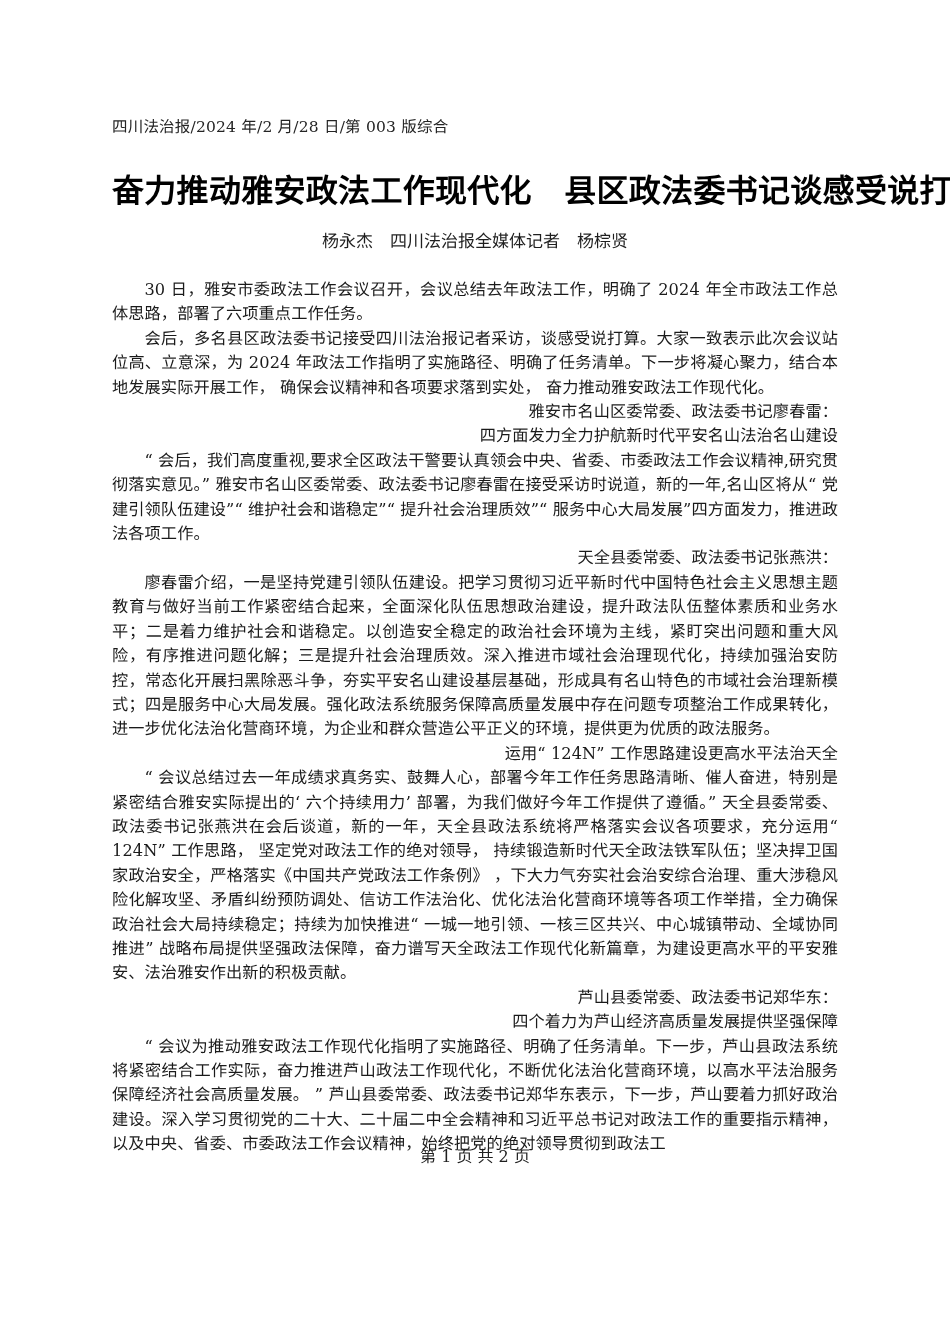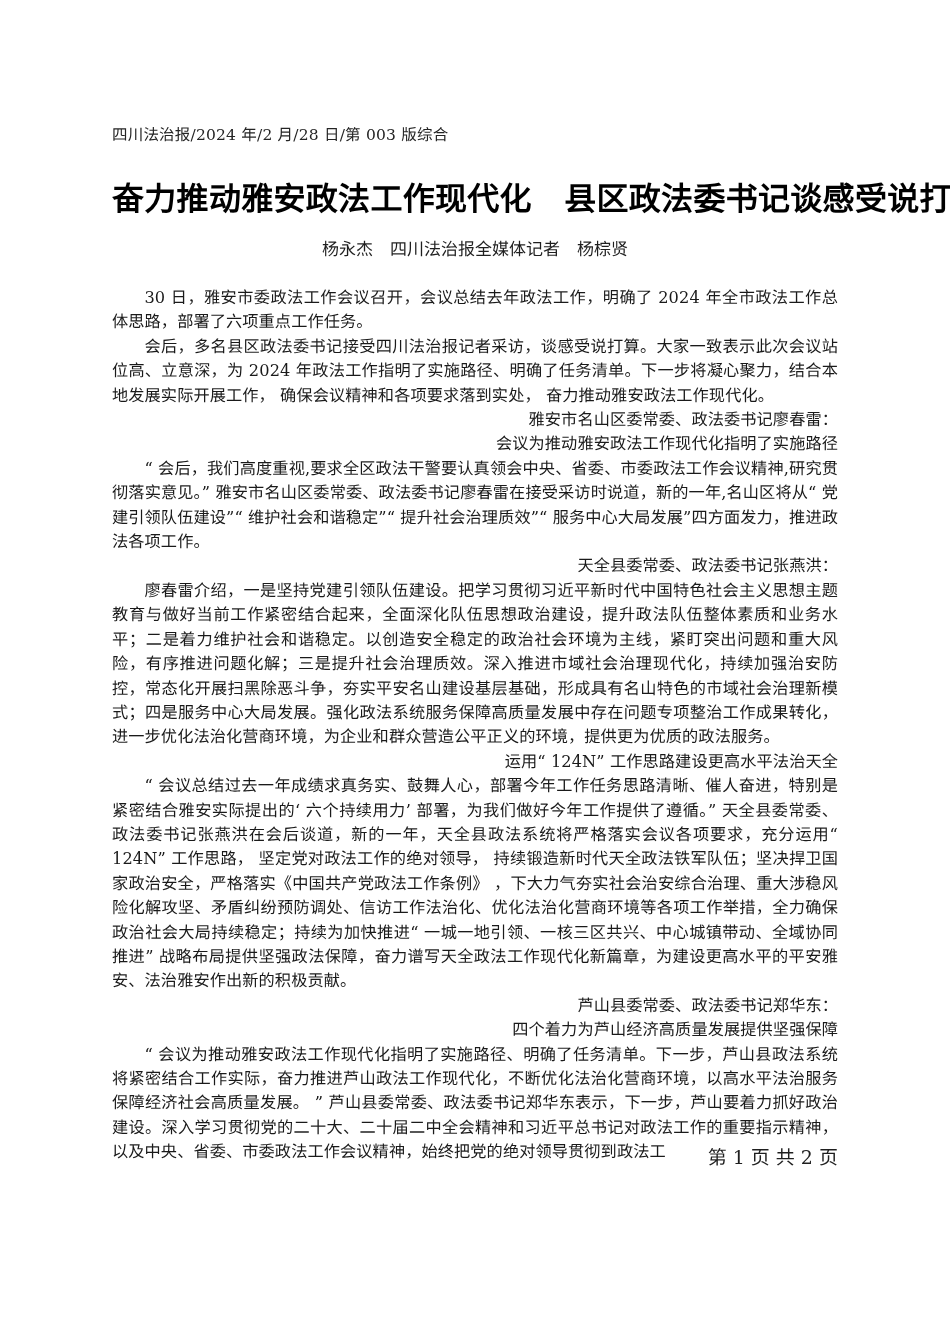--- a/index.html
+++ b/index.html
@@ -17,21 +17,21 @@
     width: 950px;
     height: 1344px;
     margin: 0 auto;
     background: #ffffff;
     box-sizing: border-box;
     overflow: hidden;
   }
   .content {
     position: absolute;
     left: 112px;
-    top: 124px;
+    top: 116px;
     width: 726px;
   }
 
   
   .masthead {
     font-size: 15.5px;
     line-height: 23px;
     color: #242424;
     letter-spacing: 0.2px;
     width: 430px;
@@ -77,22 +77,22 @@
   p.para.nojust {
     text-align: right;
   }
 
   
   .footer {
     position: absolute;
     left: 112px;
     top: 1146px;
     width: 726px;
-    text-align: right;
-    font-size: 19px;
+    text-align: center;
+    font-size: 16px;
     line-height: 22px;
     color: #1f1f1f;
     white-space: pre;
   }
 </style>
 </head>
 <body>
 
 <div class="page">
 
@@ -101,21 +101,21 @@
     <div class="masthead">四川法治报/2024 年/2 月/28 日/第  003 版综合</div>
 
     <h1 class="headline">奋力推动雅安政法工作现代化　县区政法委书记谈感受说打算</h1>
 
     <div class="byline">杨永杰　四川法治报全媒体记者　杨棕贤</div>
 
     <div class="body-block">
         <p class="para">30 日，雅安市委政法工作会议召开，会议总结去年政法工作，明确了 2024 年全市政法工作总体思路，部署了六项重点工作任务。</p>
         <p class="para">会后，多名县区政法委书记接受四川法治报记者采访，谈感受说打算。大家一致表示此次会议站位高、立意深，为 2024 年政法工作指明了实施路径、明确了任务清单。下一步将凝心聚力，结合本地发展实际开展工作， 确保会议精神和各项要求落到实处， 奋力推动雅安政法工作现代化。</p>
         <p class="para nojust">雅安市名山区委常委、政法委书记廖春雷：</p>
-        <p class="para nojust">会议为推动雅安政法工作现代化指明了实施路径</p>
+        <p class="para nojust">四方面发力全力护航新时代平安名山法治名山建设</p>
         <p class="para">“ 会后，我们高度重视,要求全区政法干警要认真领会中央、省委、市委政法工作会议精神,研究贯彻落实意见。” 雅安市名山区委常委、政法委书记廖春雷在接受采访时说道，新的一年,名山区将从“ 党建引领队伍建设”“ 维护社会和谐稳定”“ 提升社会治理质效”“ 服务中心大局发展”四方面发力，推进政法各项工作。</p>
         <p class="para nojust">天全县委常委、政法委书记张燕洪：</p>
         <p class="para">廖春雷介绍，一是坚持党建引领队伍建设。把学习贯彻习近平新时代中国特色社会主义思想主题教育与做好当前工作紧密结合起来，全面深化队伍思想政治建设，提升政法队伍整体素质和业务水平；二是着力维护社会和谐稳定。以创造安全稳定的政治社会环境为主线，紧盯突出问题和重大风险，有序推进问题化解；三是提升社会治理质效。深入推进市域社会治理现代化，持续加强治安防控，常态化开展扫黑除恶斗争，夯实平安名山建设基层基础，形成具有名山特色的市域社会治理新模式；四是服务中心大局发展。强化政法系统服务保障高质量发展中存在问题专项整治工作成果转化，进一步优化法治化营商环境，为企业和群众营造公平正义的环境，提供更为优质的政法服务。</p>
         <p class="para nojust">运用“ 124N” 工作思路建设更高水平法治天全</p>
         <p class="para">“ 会议总结过去一年成绩求真务实、鼓舞人心，部署今年工作任务思路清晰、催人奋进，特别是紧密结合雅安实际提出的‘ 六个持续用力’ 部署，为我们做好今年工作提供了遵循。” 天全县委常委、政法委书记张燕洪在会后谈道，新的一年，天全县政法系统将严格落实会议各项要求，充分运用“ 124N” 工作思路， 坚定党对政法工作的绝对领导， 持续锻造新时代天全政法铁军队伍；坚决捍卫国家政治安全，严格落实《中国共产党政法工作条例》 ，下大力气夯实社会治安综合治理、重大涉稳风险化解攻坚、矛盾纠纷预防调处、信访工作法治化、优化法治化营商环境等各项工作举措，全力确保政治社会大局持续稳定；持续为加快推进“ 一城一地引领、一核三区共兴、中心城镇带动、全域协同推进” 战略布局提供坚强政法保障，奋力谱写天全政法工作现代化新篇章，为建设更高水平的平安雅安、法治雅安作出新的积极贡献。</p>
         <p class="para nojust">芦山县委常委、政法委书记郑华东：</p>
         <p class="para nojust">四个着力为芦山经济高质量发展提供坚强保障</p>
         <p class="para">“ 会议为推动雅安政法工作现代化指明了实施路径、明确了任务清单。下一步，芦山县政法系统将紧密结合工作实际，奋力推进芦山政法工作现代化，不断优化法治化营商环境，以高水平法治服务保障经济社会高质量发展。 ” 芦山县委常委、政法委书记郑华东表示，下一步，芦山要着力抓好政治建设。深入学习贯彻党的二十大、二十届二中全会精神和习近平总书记对政法工作的重要指示精神，以及中央、省委、市委政法工作会议精神，始终把党的绝对领导贯彻到政法工</p>
       </div>
 

